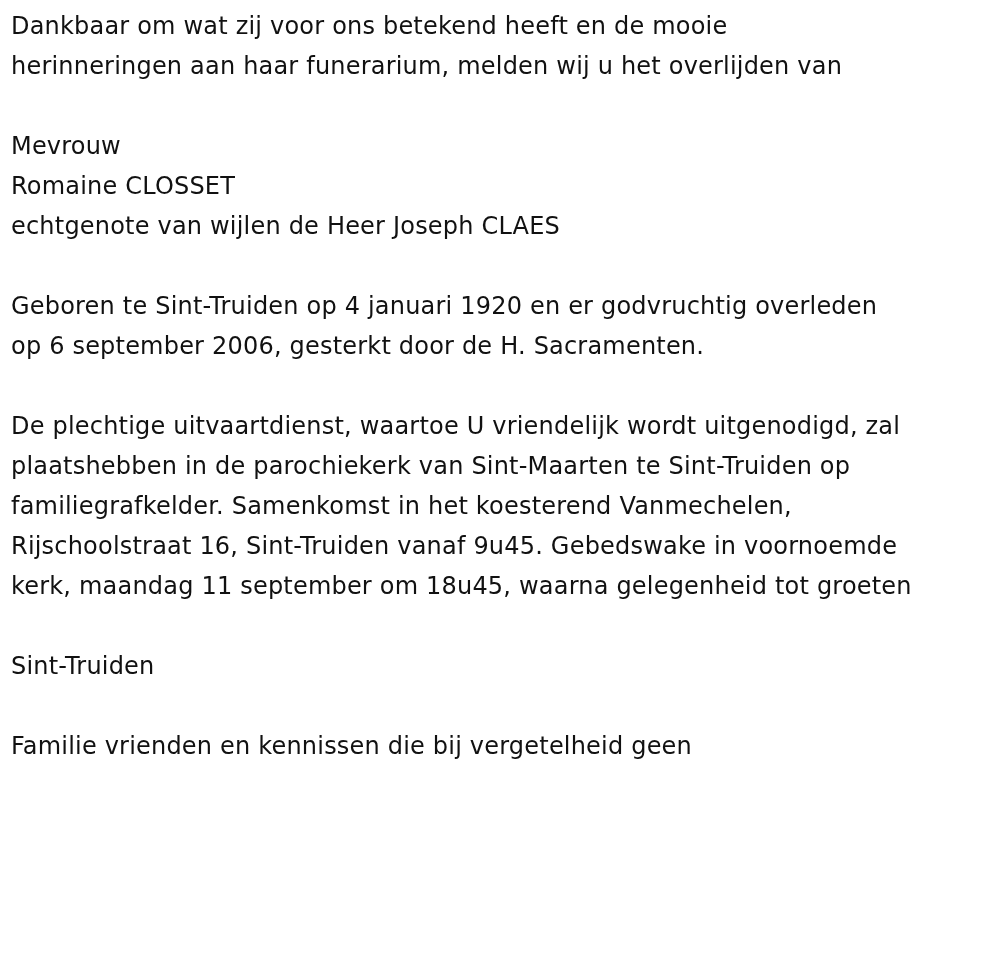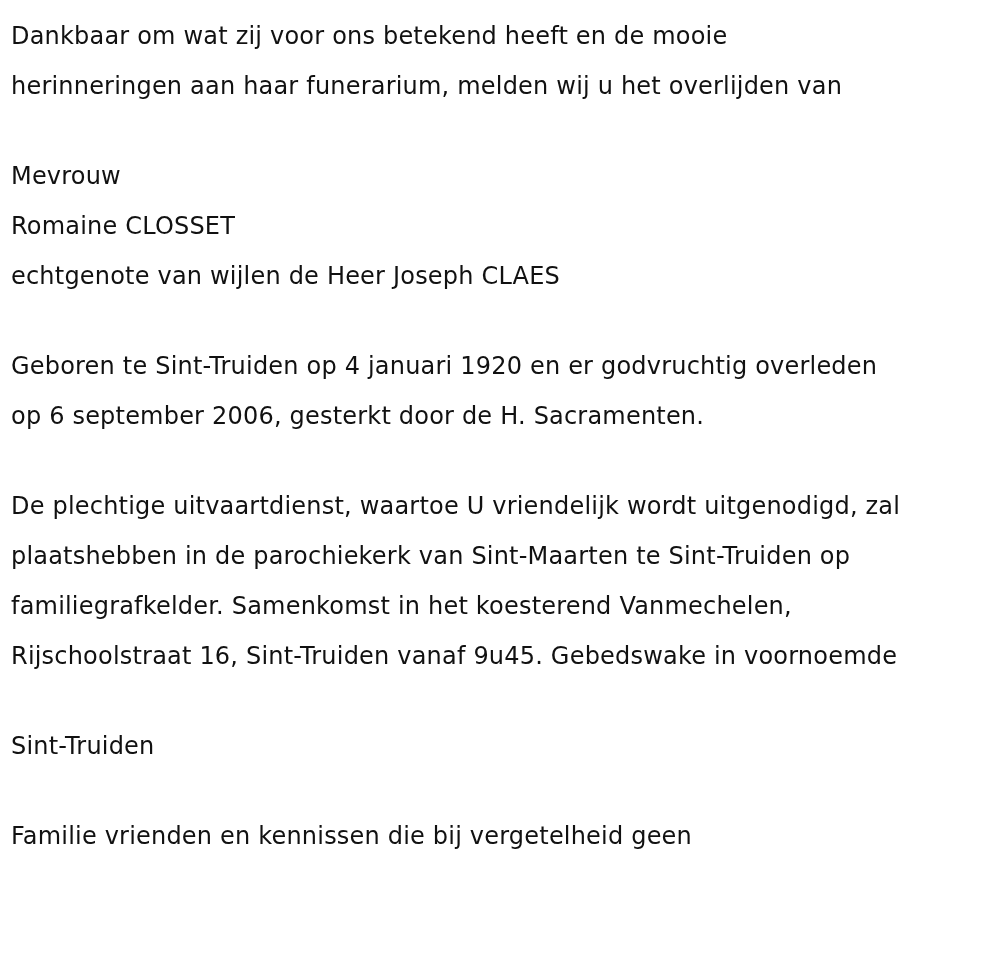--- a/index.html
+++ b/index.html
@@ -2,21 +2,21 @@
 <html><head>
 <meta charset="utf-8">
 <style>
   html, body { margin: 0; padding: 0; background: #ffffff; }
   body {
     width: 1000px; height: 958px; overflow: hidden;
     font-family: "DejaVu Sans", sans-serif;
     color: #111111;
   }
   .doc { padding: 6px 0 0 11px; font-size: 24px; line-height: 40px; letter-spacing: 0.2px; }
-  .line { display: block; white-space: nowrap; height: 40px; margin-top: 10px; }
+  .line { display: block; white-space: nowrap; height: 40px; }
   .blank { height: 40px; }
   .bold { font-weight: normal; }
 </style>
 </head>
 <body>
 
 <div class="doc">
   <div>
     <span class="line">Dankbaar om wat zij voor ons betekend heeft en de mooie</span>
     <span class="line">herinneringen aan haar funerarium, melden wij u het overlijden van</span>
@@ -29,20 +29,21 @@
   <div>
     <span class="line">Geboren te Sint-Truiden op 4 januari 1920 en er godvruchtig overleden</span>
     <span class="line">op 6 september 2006, gesterkt door de H. Sacramenten.</span>
   </div>
   <div class="blank"></div>
   <div>
     <span class="line">De plechtige uitvaartdienst, waartoe U vriendelijk wordt uitgenodigd, zal</span>
     <span class="line">plaatshebben in de parochiekerk van Sint-Maarten te Sint-Truiden op</span>
     <span class="line">familiegrafkelder. Samenkomst in het koesterend Vanmechelen,</span>
     <span class="line">Rijschoolstraat 16, Sint-Truiden vanaf 9u45. Gebedswake in voornoemde</span>
+    <span class="line">kerk, maandag 11 september om 18u45, waarna gelegenheid tot groeten</span>
   </div>
   <div class="blank"></div>
   <div>
     <span class="line">Sint-Truiden</span>
   </div>
   <div class="blank"></div>
   <div>
     <span class="line">Familie vrienden en kennissen die bij vergetelheid geen</span>
   </div>
 </div>

